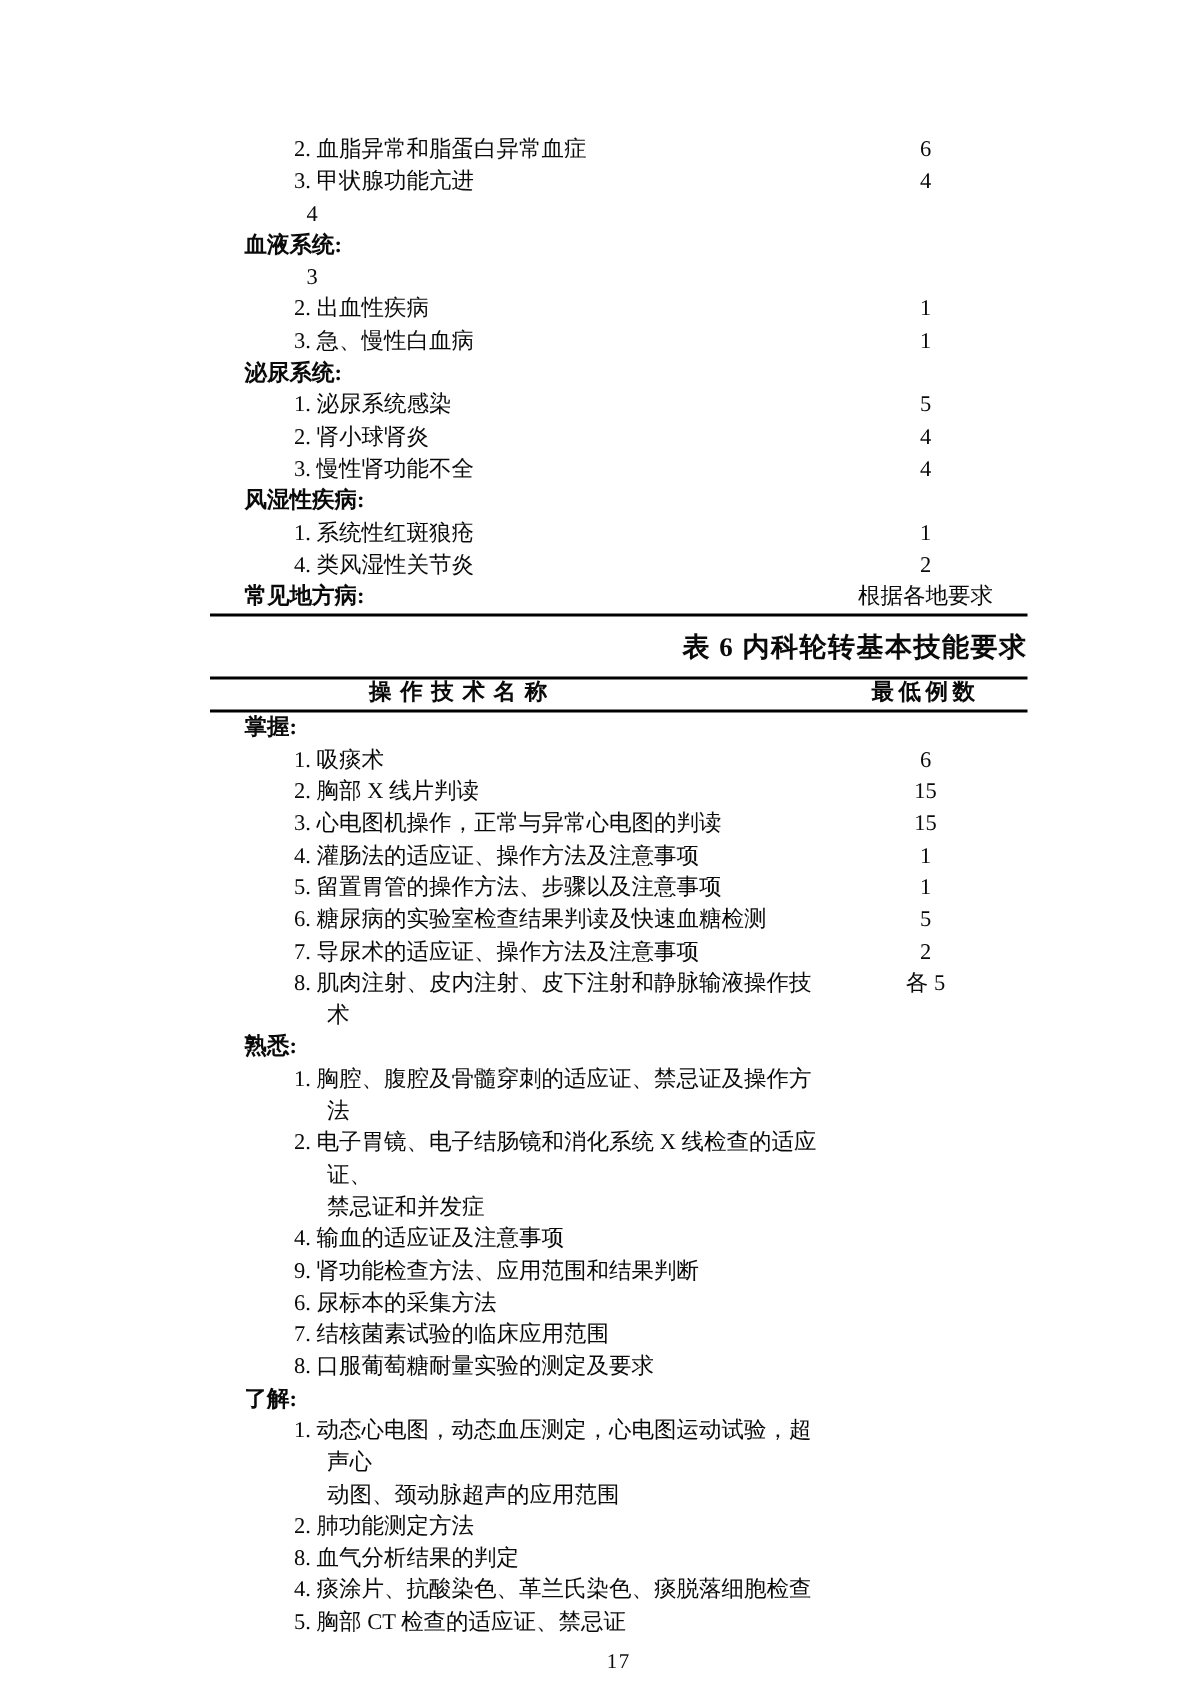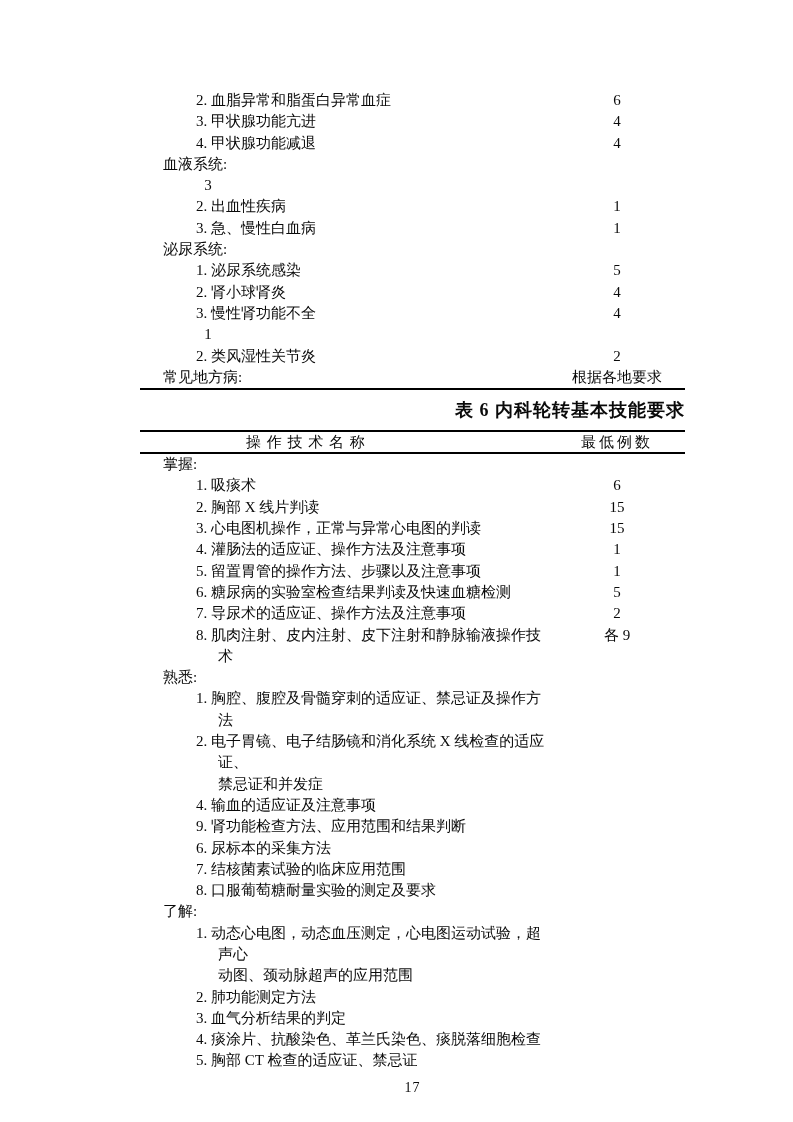--- a/index.html
+++ b/index.html
@@ -23,36 +23,36 @@
     font-size: 15px;
     line-height: 21.3px;
   }
   
   .prev-table { border-bottom: 2px solid #000; }
   .skills-table { }
   .row { display: flex; align-items: flex-start; }
   .row .label { flex: 1 1 auto; min-width: 0; }
   .row .value { flex: 0 0 136px; width: 136px; text-align: center; }
   .row.item .label { padding-left: 78px; text-indent: -22px; }
-  .row.section .label { padding-left: 23px; font-weight: 400; }
+  .row.section .label { padding-left: 23px; font-weight: 700; }
   .doc-title {
     text-align: right;
     font-weight: 700;
     font-size: 18px;
     line-height: 26px;
     margin: 7px 0 7px 0;
     letter-spacing: 1px;
   }
   .thead {
     display: flex;
-    align-items: flex-start;
+    align-items: flex-end;
     height: 24px;
     border-top: 2px solid #000;
     border-bottom: 2px solid #000;
-    font-weight: 400;
+    font-weight: 700;
   }
   .thead .col1h { flex: 1 1 auto; padding-left: 106px; letter-spacing: 1px; }
   .thead .col2h { flex: 0 0 136px; width: 136px; text-align: center; letter-spacing: 3px; }
   .pageno {
     margin-top: 5px;
     text-align: center;
     font-size: 14px;
     letter-spacing: 1px;
   }
 </style>
@@ -66,21 +66,20 @@
       <div id="prev-rows">
           <div class="row item">
             <div class="label">2. 血脂异常和脂蛋白异常血症</div>
             <div class="value">6</div>
           </div>
           <div class="row item">
             <div class="label">3. 甲状腺功能亢进</div>
             <div class="value">4</div>
           </div>
           <div class="row item">
-            <div class="label">4. 甲状腺功能减退</div>
             <div class="value">4</div>
           </div>
           <div class="row section">
             <div class="label">血液系统:</div>
             <div class="value"></div>
           </div>
           <div class="row item">
             <div class="value">3</div>
           </div>
           <div class="row item">
@@ -100,25 +99,30 @@
             <div class="value">5</div>
           </div>
           <div class="row item">
             <div class="label">2. 肾小球肾炎</div>
             <div class="value">4</div>
           </div>
           <div class="row item">
             <div class="label">3. 慢性肾功能不全</div>
             <div class="value">4</div>
           </div>
-          <div class="row item">
-            <div class="value">1</div>
-          </div>
-          <div class="row item">
-            <div class="label">2. 类风湿性关节炎</div>
+          <div class="row section">
+            <div class="label">风湿性疾病:</div>
+            <div class="value"></div>
+          </div>
+          <div class="row item">
+            <div class="label">1. 系统性红斑狼疮</div>
+            <div class="value">1</div>
+          </div>
+          <div class="row item">
+            <div class="label">4. 类风湿性关节炎</div>
             <div class="value">2</div>
           </div>
           <div class="row section">
             <div class="label">常见地方病:</div>
             <div class="value">根据各地要求</div>
           </div>
         </div>
     </section>
 
     <h2 class="doc-title">表 6 内科轮转基本技能要求</h2>
@@ -156,21 +160,21 @@
           <div class="row item">
             <div class="label">6. 糖尿病的实验室检查结果判读及快速血糖检测</div>
             <div class="value">5</div>
           </div>
           <div class="row item">
             <div class="label">7. 导尿术的适应证、操作方法及注意事项</div>
             <div class="value">2</div>
           </div>
           <div class="row item">
             <div class="label">8. 肌肉注射、皮内注射、皮下注射和静脉输液操作技术</div>
-            <div class="value">各 9</div>
+            <div class="value">各 5</div>
           </div>
           <div class="row section">
             <div class="label">熟悉:</div>
             <div class="value"></div>
           </div>
           <div class="row item">
             <div class="label">1. 胸腔、腹腔及骨髓穿刺的适应证、禁忌证及操作方法</div>
             <div class="value"></div>
           </div>
           <div class="row item">
@@ -203,21 +207,21 @@
           </div>
           <div class="row item">
             <div class="label">1. 动态心电图，动态血压测定，心电图运动试验，超声心<br>动图、颈动脉超声的应用范围</div>
             <div class="value"></div>
           </div>
           <div class="row item">
             <div class="label">2. 肺功能测定方法</div>
             <div class="value"></div>
           </div>
           <div class="row item">
-            <div class="label">3. 血气分析结果的判定</div>
+            <div class="label">8. 血气分析结果的判定</div>
             <div class="value"></div>
           </div>
           <div class="row item">
             <div class="label">4. 痰涂片、抗酸染色、革兰氏染色、痰脱落细胞检查</div>
             <div class="value"></div>
           </div>
           <div class="row item">
             <div class="label">5. 胸部 CT 检查的适应证、禁忌证</div>
             <div class="value"></div>
           </div>

